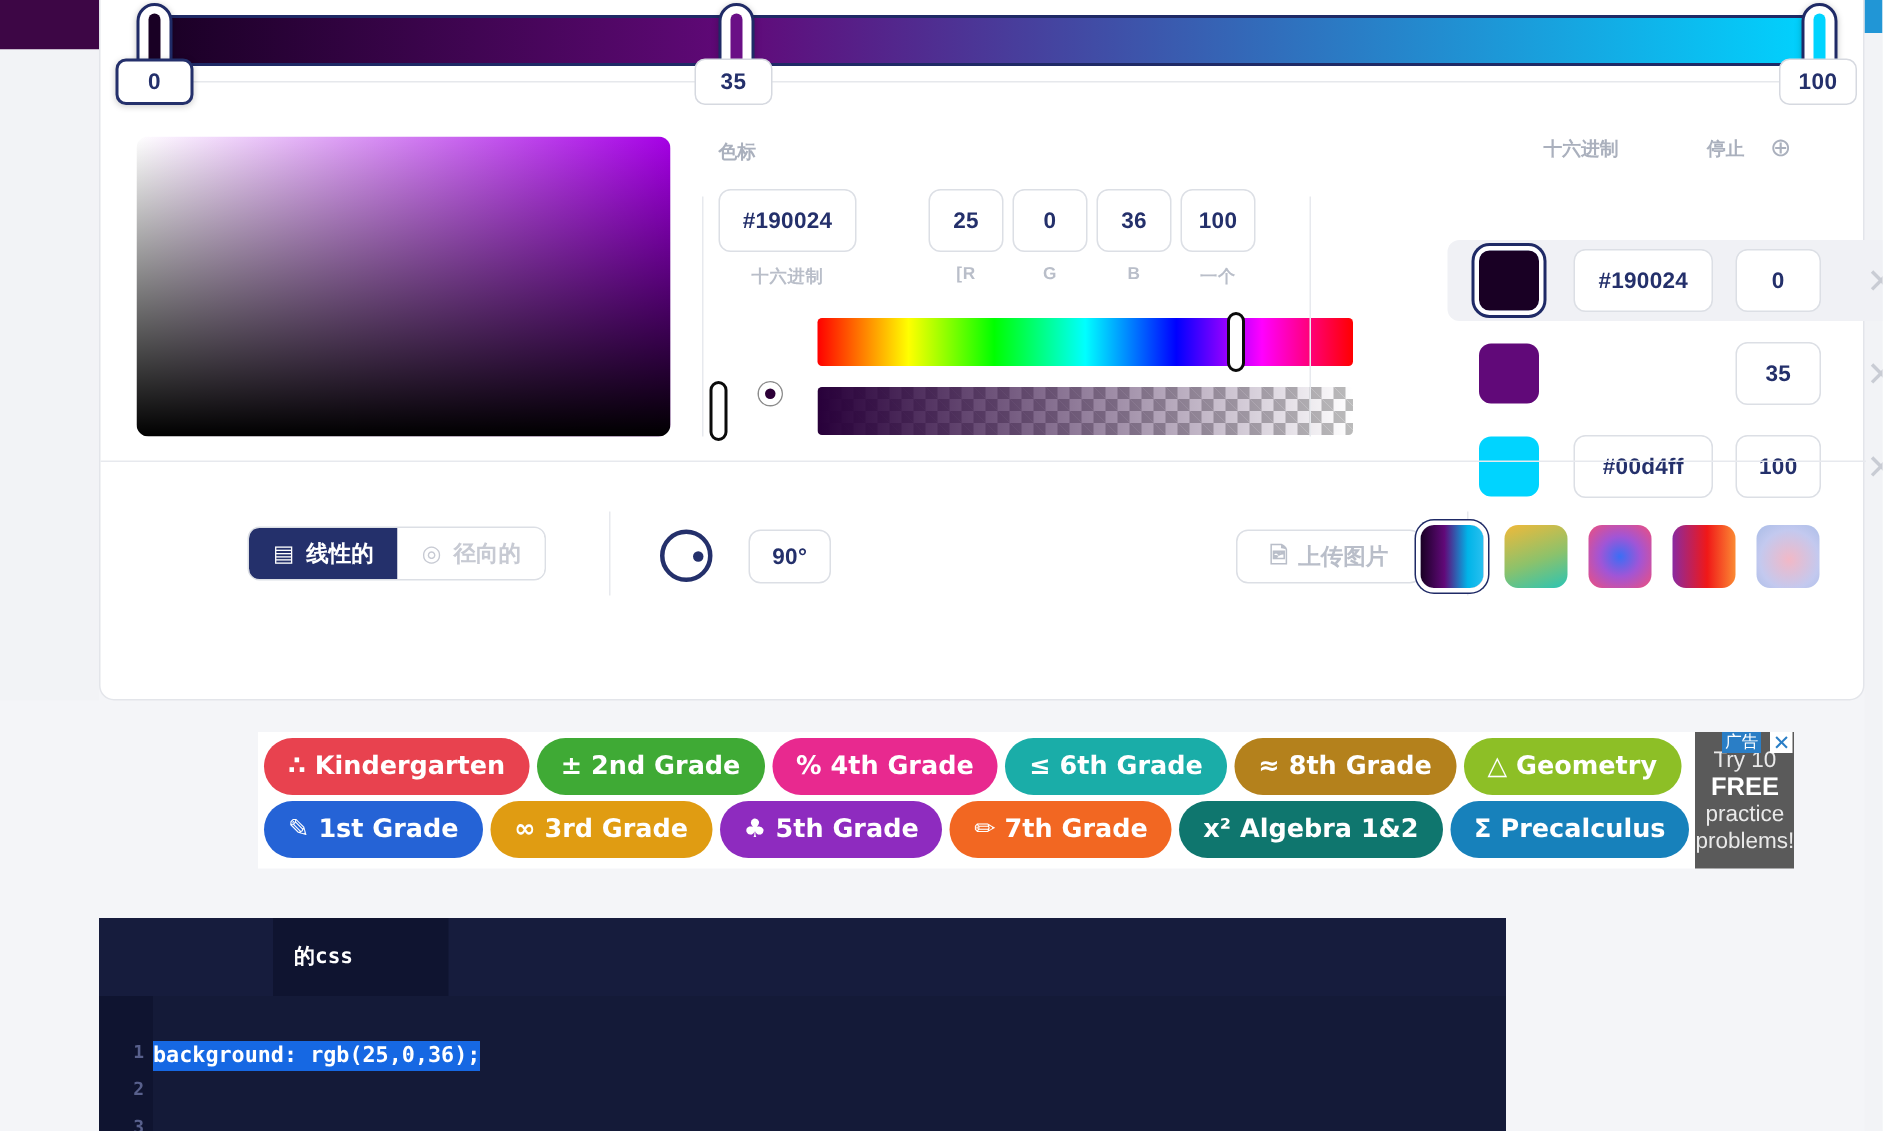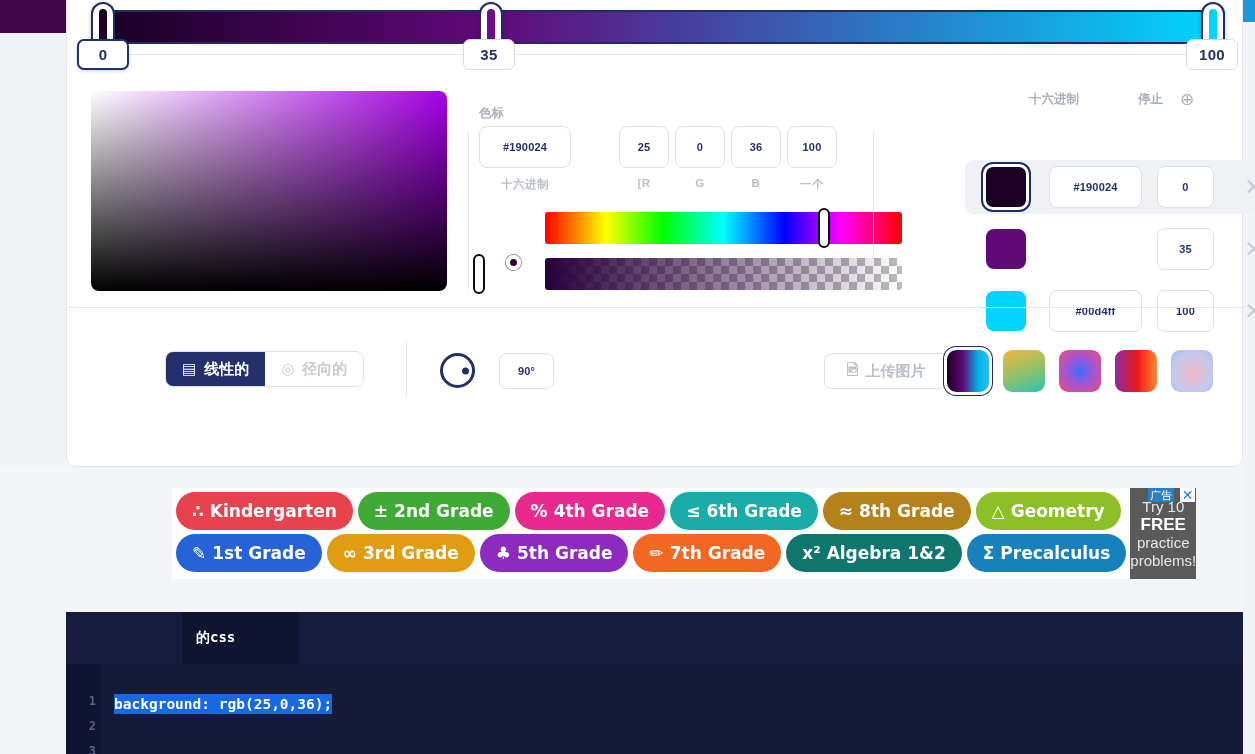--- a/index.html
+++ b/index.html
@@ -110,21 +110,21 @@
     color: #aab0bd; font-size: 12.5px; font-weight: 700;
   }
 
   .field {
     position: absolute;
     height: 42px;
     background: #fff;
     border: 1px solid #dcdfe5;
     border-radius: 8px;
     color: #24306b;
-    font-size: 11px; font-weight: 700;
+    font-size: 15px; font-weight: 700;
     display: flex; align-items: center; justify-content: center;
     letter-spacing: .2px;
   }
   .sub-label {
     position: absolute;
     color: #b9bec9; font-size: 11.5px; font-weight: 700;
     text-align: center; letter-spacing: .5px;
   }
 
   .hue-strip {
@@ -275,21 +275,21 @@
   }
   .ad-close {
     position: absolute; right: 1px; top: 0;
     color: #2a7ec6; font-size: 14px; line-height: 14px;
     background: #fff; width: 15px; text-align: center; cursor: pointer;
   }
 
   
   .css-panel {
     position: absolute; left: 66px; top: 612px;
-    width: 1177px; height: 142px;
+    width: 938px; height: 142px;
     background: #0f1430;
   }
   .css-tabbar {
     position: absolute; left: 0; top: 0; width: 100%; height: 52px;
     background: #161c3d;
   }
   .css-tab {
     position: absolute; left: 116px; top: 0;
     width: 117px; height: 52px;
     background: #0f1430; color: #fff;
@@ -309,21 +309,21 @@
   }
   .code-area {
     position: absolute; left: 0; top: 52px; width: 100%; bottom: 0;
     background: #141a38;
   }
   .gutter {
     position: absolute; left: 0; top: 0; width: 36px; height: 100%;
     background: #0f1430;
   }
   .code-line {
-    position: absolute; left: 48px; height: 25px;
+    position: absolute; left: 36px; height: 25px;
     display: flex; align-items: center;
     font-family: "DejaVu Sans Mono", monospace;
     font-size: 14.5px; font-weight: 700; color: #fff;
     white-space: nowrap;
   }
   .ln {
     position: absolute; left: 0; width: 30px; text-align: right;
     color: #58608c; font-size: 12px; font-weight: 700;
     font-family: "DejaVu Sans Mono", monospace;
   }
@@ -356,21 +356,21 @@
     </div>
     <div class="axis-line"></div>
 
     <div class="pill active" style="left:10px;width:52px;">0</div>
     <div class="pill" style="left:396px;width:52px;">35</div>
     <div class="pill" style="left:1119px;width:52px;">100</div>
 
     <div class="sv-box"></div>
     <div class="sv-cursor"></div>
 
-    <div class="sec-label" style="left:412px;top:144px;text-align:right;">色标</div>
+    <div class="sec-label" style="left:412px;top:132px;text-align:right;">色标</div>
 
     <div class="field" style="left:412px;top:165px;width:92px;">#190024</div>
     <div class="sub-label" style="left:412px;top:216px;width:92px;">十六进制</div>
 
     <div class="field" style="left:552px;top:165px;width:50px;">25</div>
     <div class="sub-label" style="left:552px;top:216px;width:50px;">[R</div>
 
     <div class="field" style="left:608px;top:165px;width:50px;">0</div>
     <div class="sub-label" style="left:608px;top:216px;width:50px;">G</div>
 

